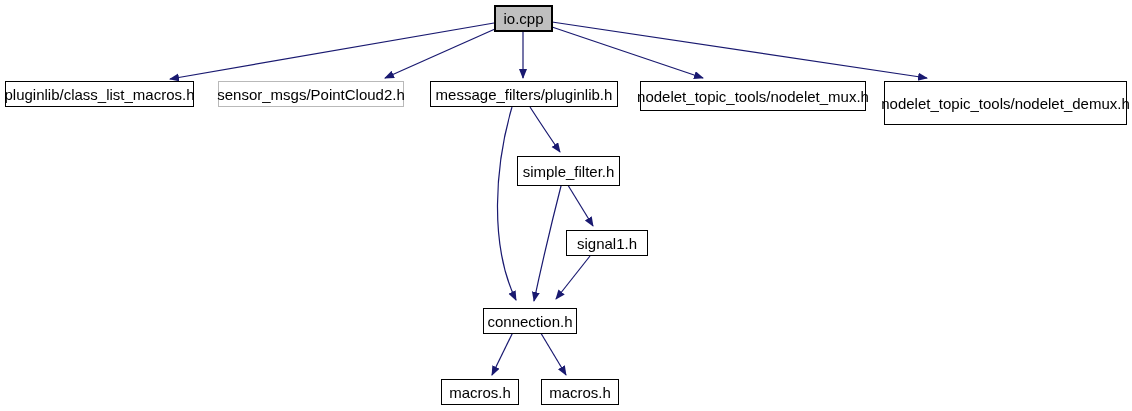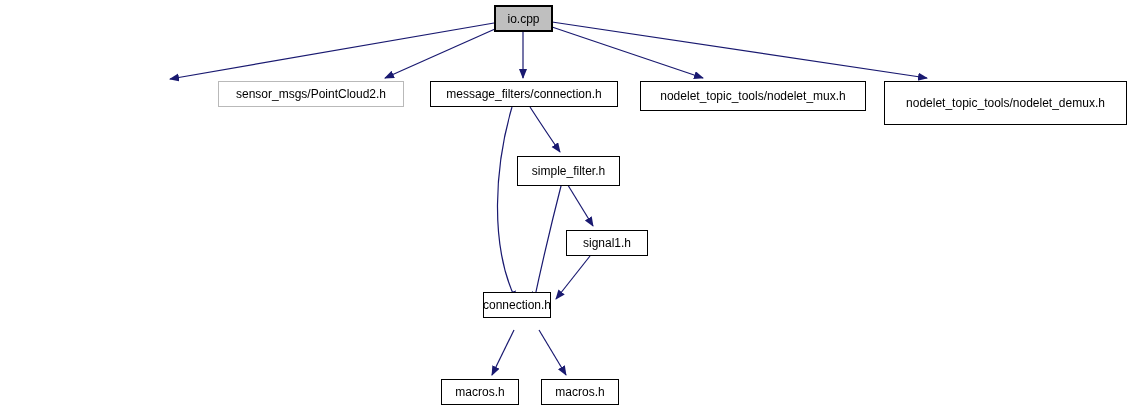--- a/index.html
+++ b/index.html
@@ -35,21 +35,21 @@
   }
   .arrowhead { fill: var(--edge); }
   .node {
     position: absolute;
     display: flex;
     align-items: center;
     justify-content: center;
     background: #ffffff;
     border: 1px solid var(--node-border);
     color: var(--text);
-    font-size: 12px;
+    font-size: 15px;
     white-space: nowrap;
     cursor: pointer;
   }
   .node.root {
     background: var(--root-fill);
     border-width: 2px;
     cursor: default;
   }
   .node.external {
     border-color: var(--external-border);
@@ -76,32 +76,33 @@
     <path class="edge" d="M 512,107 C 495,165 489,245 516,300" marker-end="url(#arrow)"></path>
     <path class="edge" d="M 566,182 L 593,226" marker-end="url(#arrow)"></path>
     <path class="edge" d="M 562,182 C 551,225 541,268 534,301" marker-end="url(#arrow)"></path>
     <path class="edge" d="M 590,256 L 556,299" marker-end="url(#arrow)"></path>
     <path class="edge" d="M 514,330 L 492,375" marker-end="url(#arrow)"></path>
     <path class="edge" d="M 539,330 L 566,375" marker-end="url(#arrow)"></path>
   </svg>
 
   <div class="node root" style="left:494px; top:5px; width:59px; height:27px;">io.cpp</div>
 
+  <div class="node" style="left:5px; top:81px; width:189px; height:26px;">pluginlib/class_list_macros.h</div>
 
   <div class="node external" style="left:218px; top:81px; width:186px; height:26px;">sensor_msgs/PointCloud2.h</div>
 
-  <div class="node" style="left:430px; top:81px; width:188px; height:26px;">message_filters/connection.h</div>
+  <div class="node" style="left:430px; top:81px; width:188px; height:26px;">message_filters/pluginlib.h</div>
 
   <div class="node" style="left:640px; top:81px; width:226px; height:30px;">nodelet_topic_tools/nodelet_mux.h</div>
 
   <div class="node" style="left:884px; top:81px; width:243px; height:44px;">nodelet_topic_tools/nodelet_demux.h</div>
 
   <div class="node" style="left:517px; top:156px; width:103px; height:30px;">simple_filter.h</div>
 
   <div class="node" style="left:566px; top:230px; width:82px; height:26px;">signal1.h</div>
 
-  <div class="node" style="left:483px; top:292px; width:68px; height:26px;">connection.h</div>
+  <div class="node" style="left:483px; top:308px; width:94px; height:26px;">connection.h</div>
 
   <div class="node" style="left:441px; top:379px; width:78px; height:26px;">macros.h</div>
 
   <div class="node" style="left:541px; top:379px; width:78px; height:26px;">macros.h</div>
 
 </div>
 
 </body></html>

